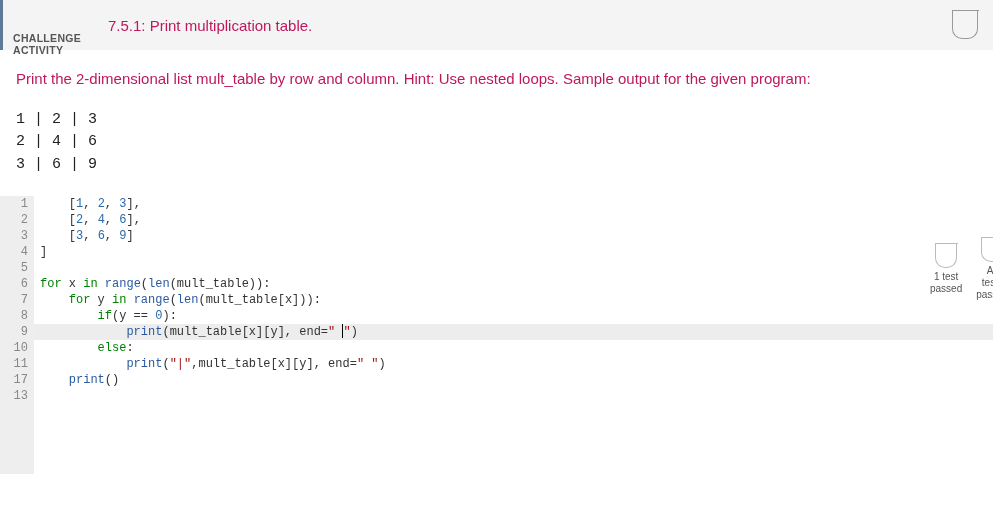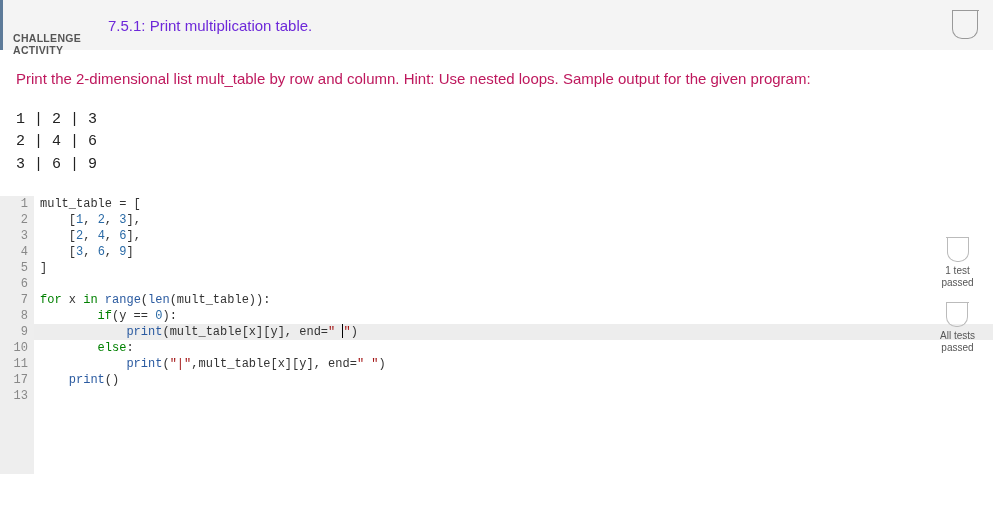--- a/index.html
+++ b/index.html
@@ -27,21 +27,21 @@
     font-size: 10.5px;
     font-weight: 700;
     color: #555;
     letter-spacing: 0.3px;
     margin-top: 38px;
   }
   .challenge-title {
     display: flex;
     align-items: center;
     font-size: 15px;
-    color: #6d28d9;
+    color: #be185d;
     padding-left: 10px;
   }
   .header-spacer { flex: 1; }
   .header-pocket {
     display: flex;
     align-items: center;
     padding: 0 15px;
   }
   .pocket-icon {
     width: 26px;
@@ -116,21 +116,21 @@
     height: 14px;
     vertical-align: middle;
     margin-top: -2px;
   }
   .test-sidebar {
     position: absolute;
     right: 8px;
     top: 238px;
     width: 55px;
     display: flex;
-    flex-direction: column;
+    flex-direction: row;
     align-items: center;
     gap: 14px;
     font-size: 10px;
     color: #555;
   }
   .test-item {
     display: flex;
     flex-direction: column;
     align-items: center;
   }
@@ -180,27 +180,27 @@
       <div>6</div>
       <div>7</div>
       <div>8</div>
       <div>9</div>
       <div>10</div>
       <div>11</div>
       <div>17</div>
       <div>13</div>
     </div>
     <div class="code-lines">
-      <div class="line"><span>mult_table = [</span></div>
       <div class="line"><span>    [</span><span class="num">1</span><span>, </span><span class="num">2</span><span>, </span><span class="num">3</span><span>],</span></div>
       <div class="line"><span>    [</span><span class="num">2</span><span>, </span><span class="num">4</span><span>, </span><span class="num">6</span><span>],</span></div>
       <div class="line"><span>    [</span><span class="num">3</span><span>, </span><span class="num">6</span><span>, </span><span class="num">9</span><span>]</span></div>
       <div class="line"><span>]</span></div>
       <div class="line"><span></span></div>
       <div class="line"><span class="kw">for</span><span> x </span><span class="kw">in</span><span> </span><span class="fn">range</span><span>(</span><span class="fn">len</span><span>(mult_table)):</span></div>
+      <div class="line"><span>    </span><span class="kw">for</span><span> y </span><span class="kw">in</span><span> </span><span class="fn">range</span><span>(</span><span class="fn">len</span><span>(mult_table[x])):</span></div>
       <div class="line"><span>        </span><span class="kw">if</span><span>(y == </span><span class="num">0</span><span>):</span></div>
       <div class="line active"><span>            </span><span class="fn">print</span><span>(mult_table[x][y], end=</span><span class="str">" </span><span class="cursor"></span><span class="str">"</span><span>)</span></div>
       <div class="line"><span>        </span><span class="kw">else</span><span>:</span></div>
       <div class="line"><span>            </span><span class="fn">print</span><span>(</span><span class="str">"|"</span><span>,mult_table[x][y], end=</span><span class="str">" "</span><span>)</span></div>
       <div class="line"><span>    </span><span class="fn">print</span><span>()</span></div>
     </div>
   </div>
   <div style="display:flex;">
     <div class="gutter-fill"></div>
   </div>

